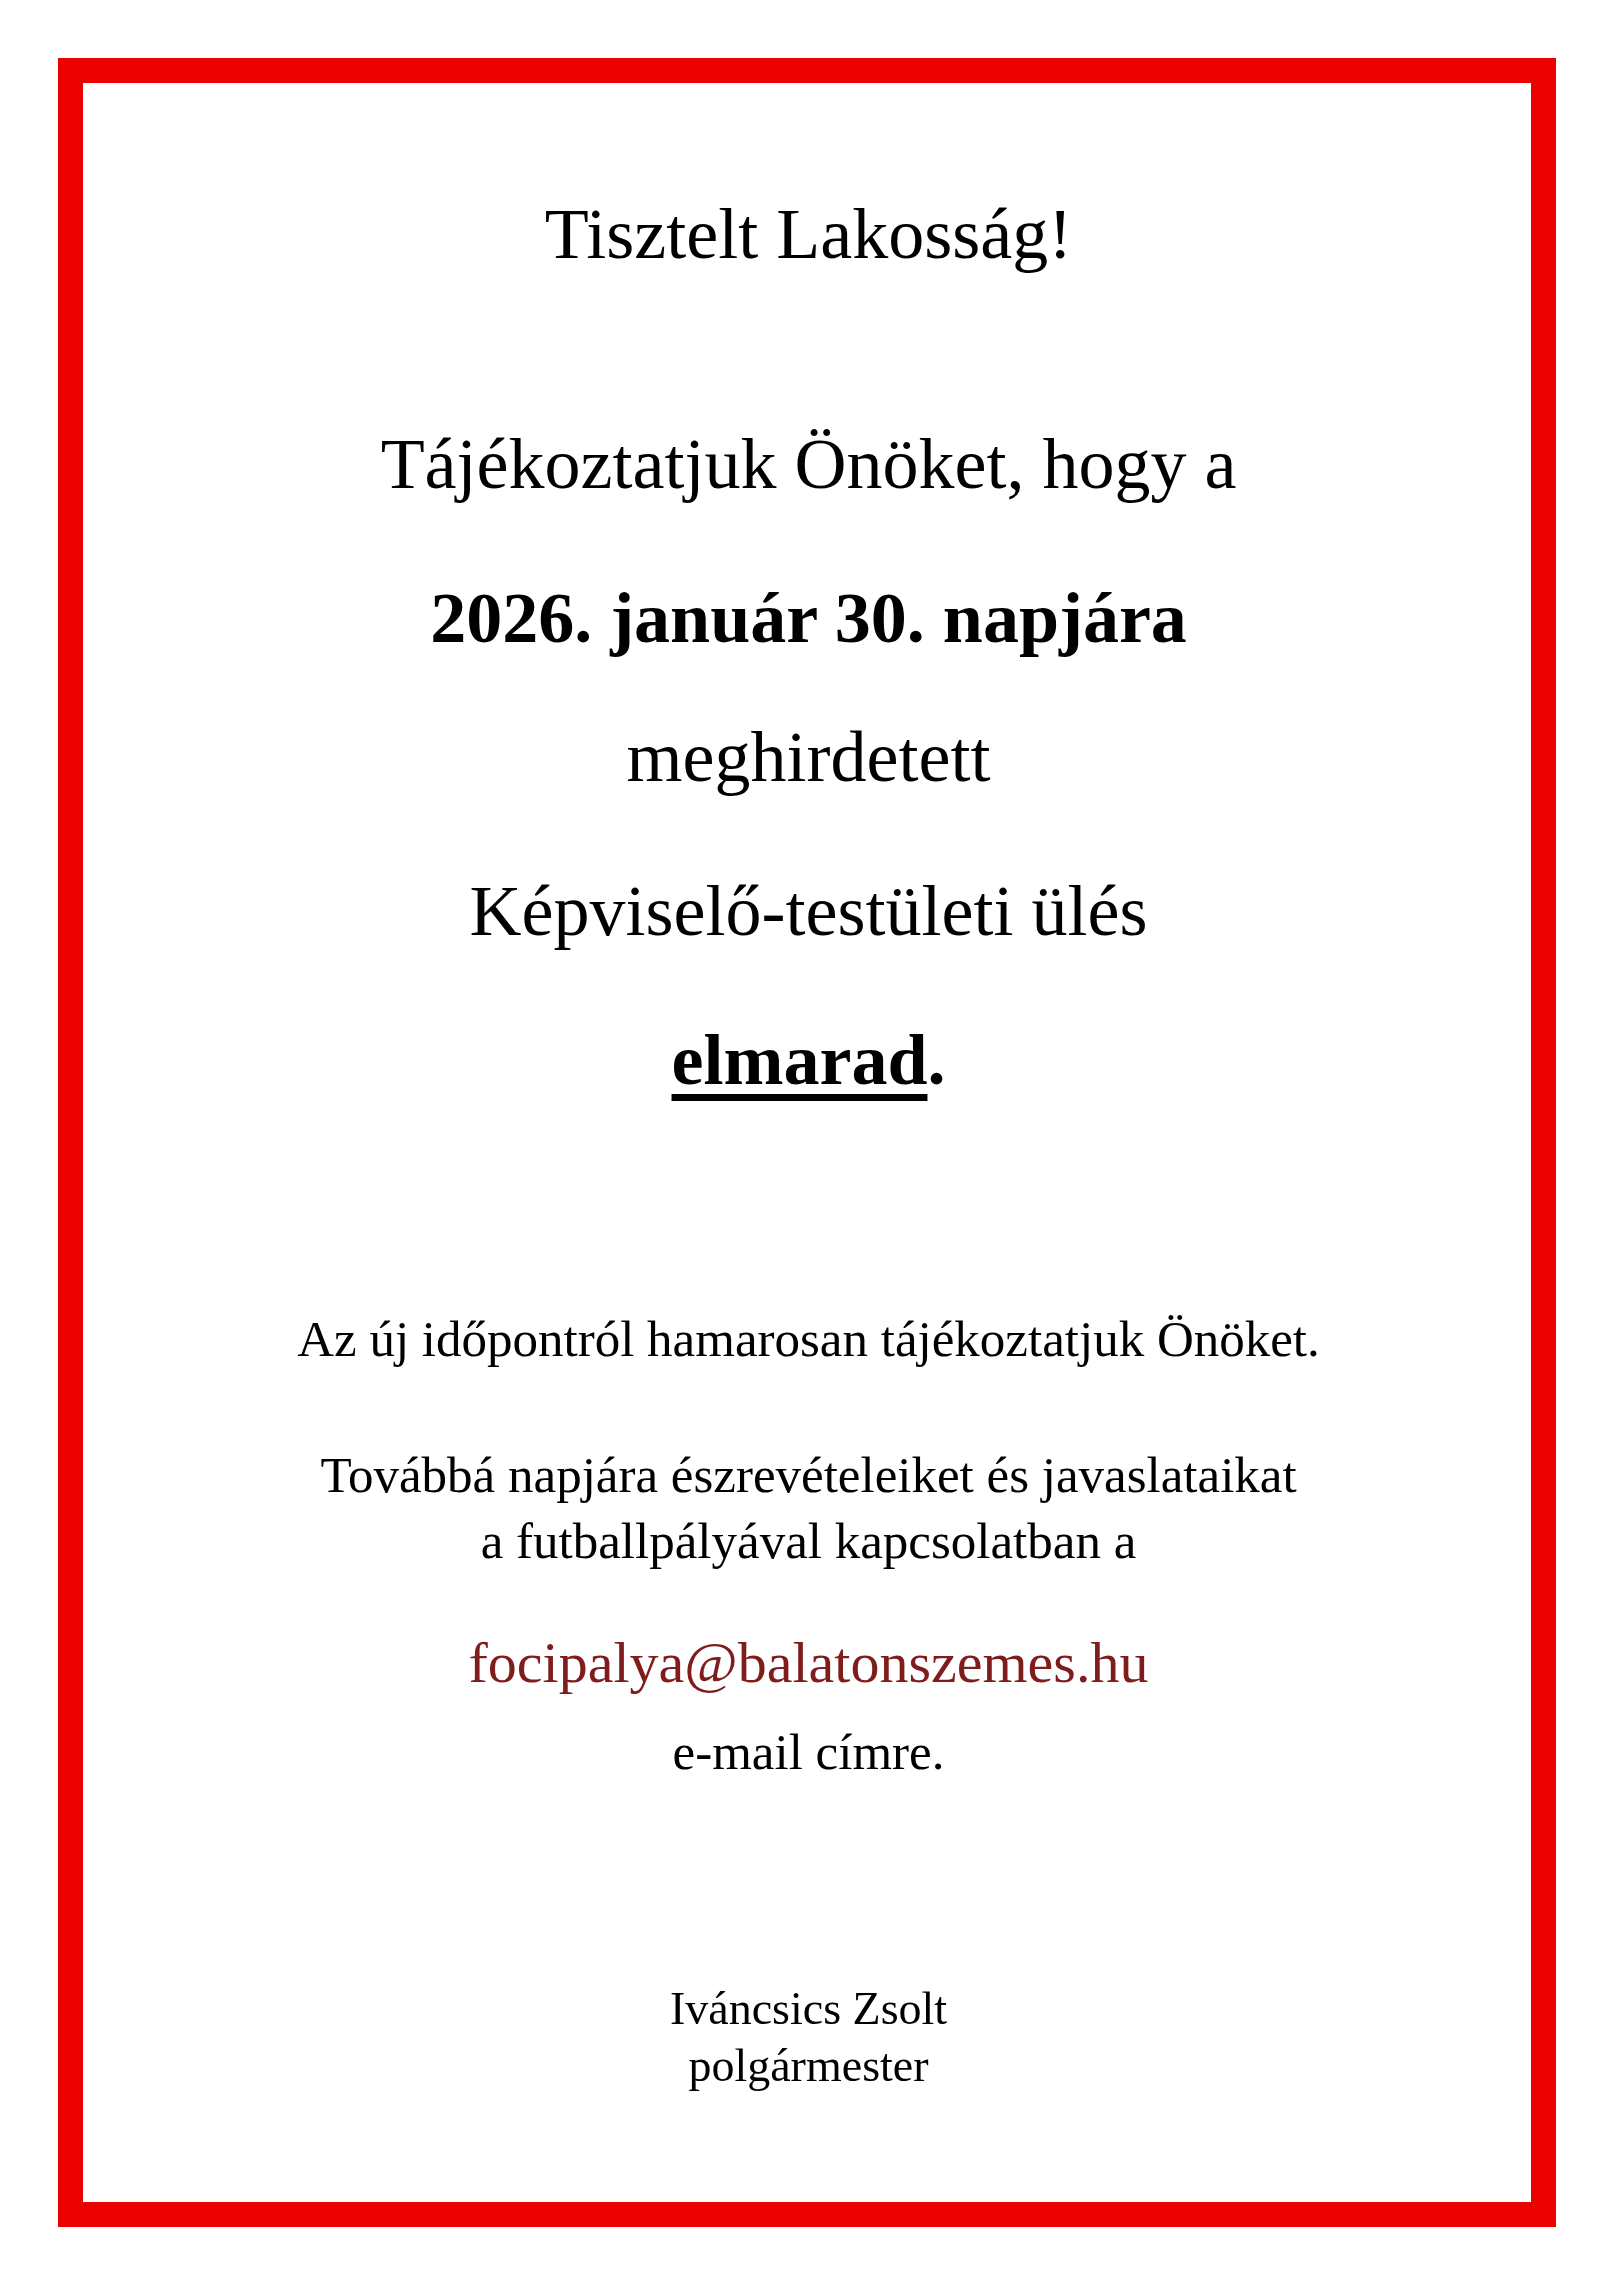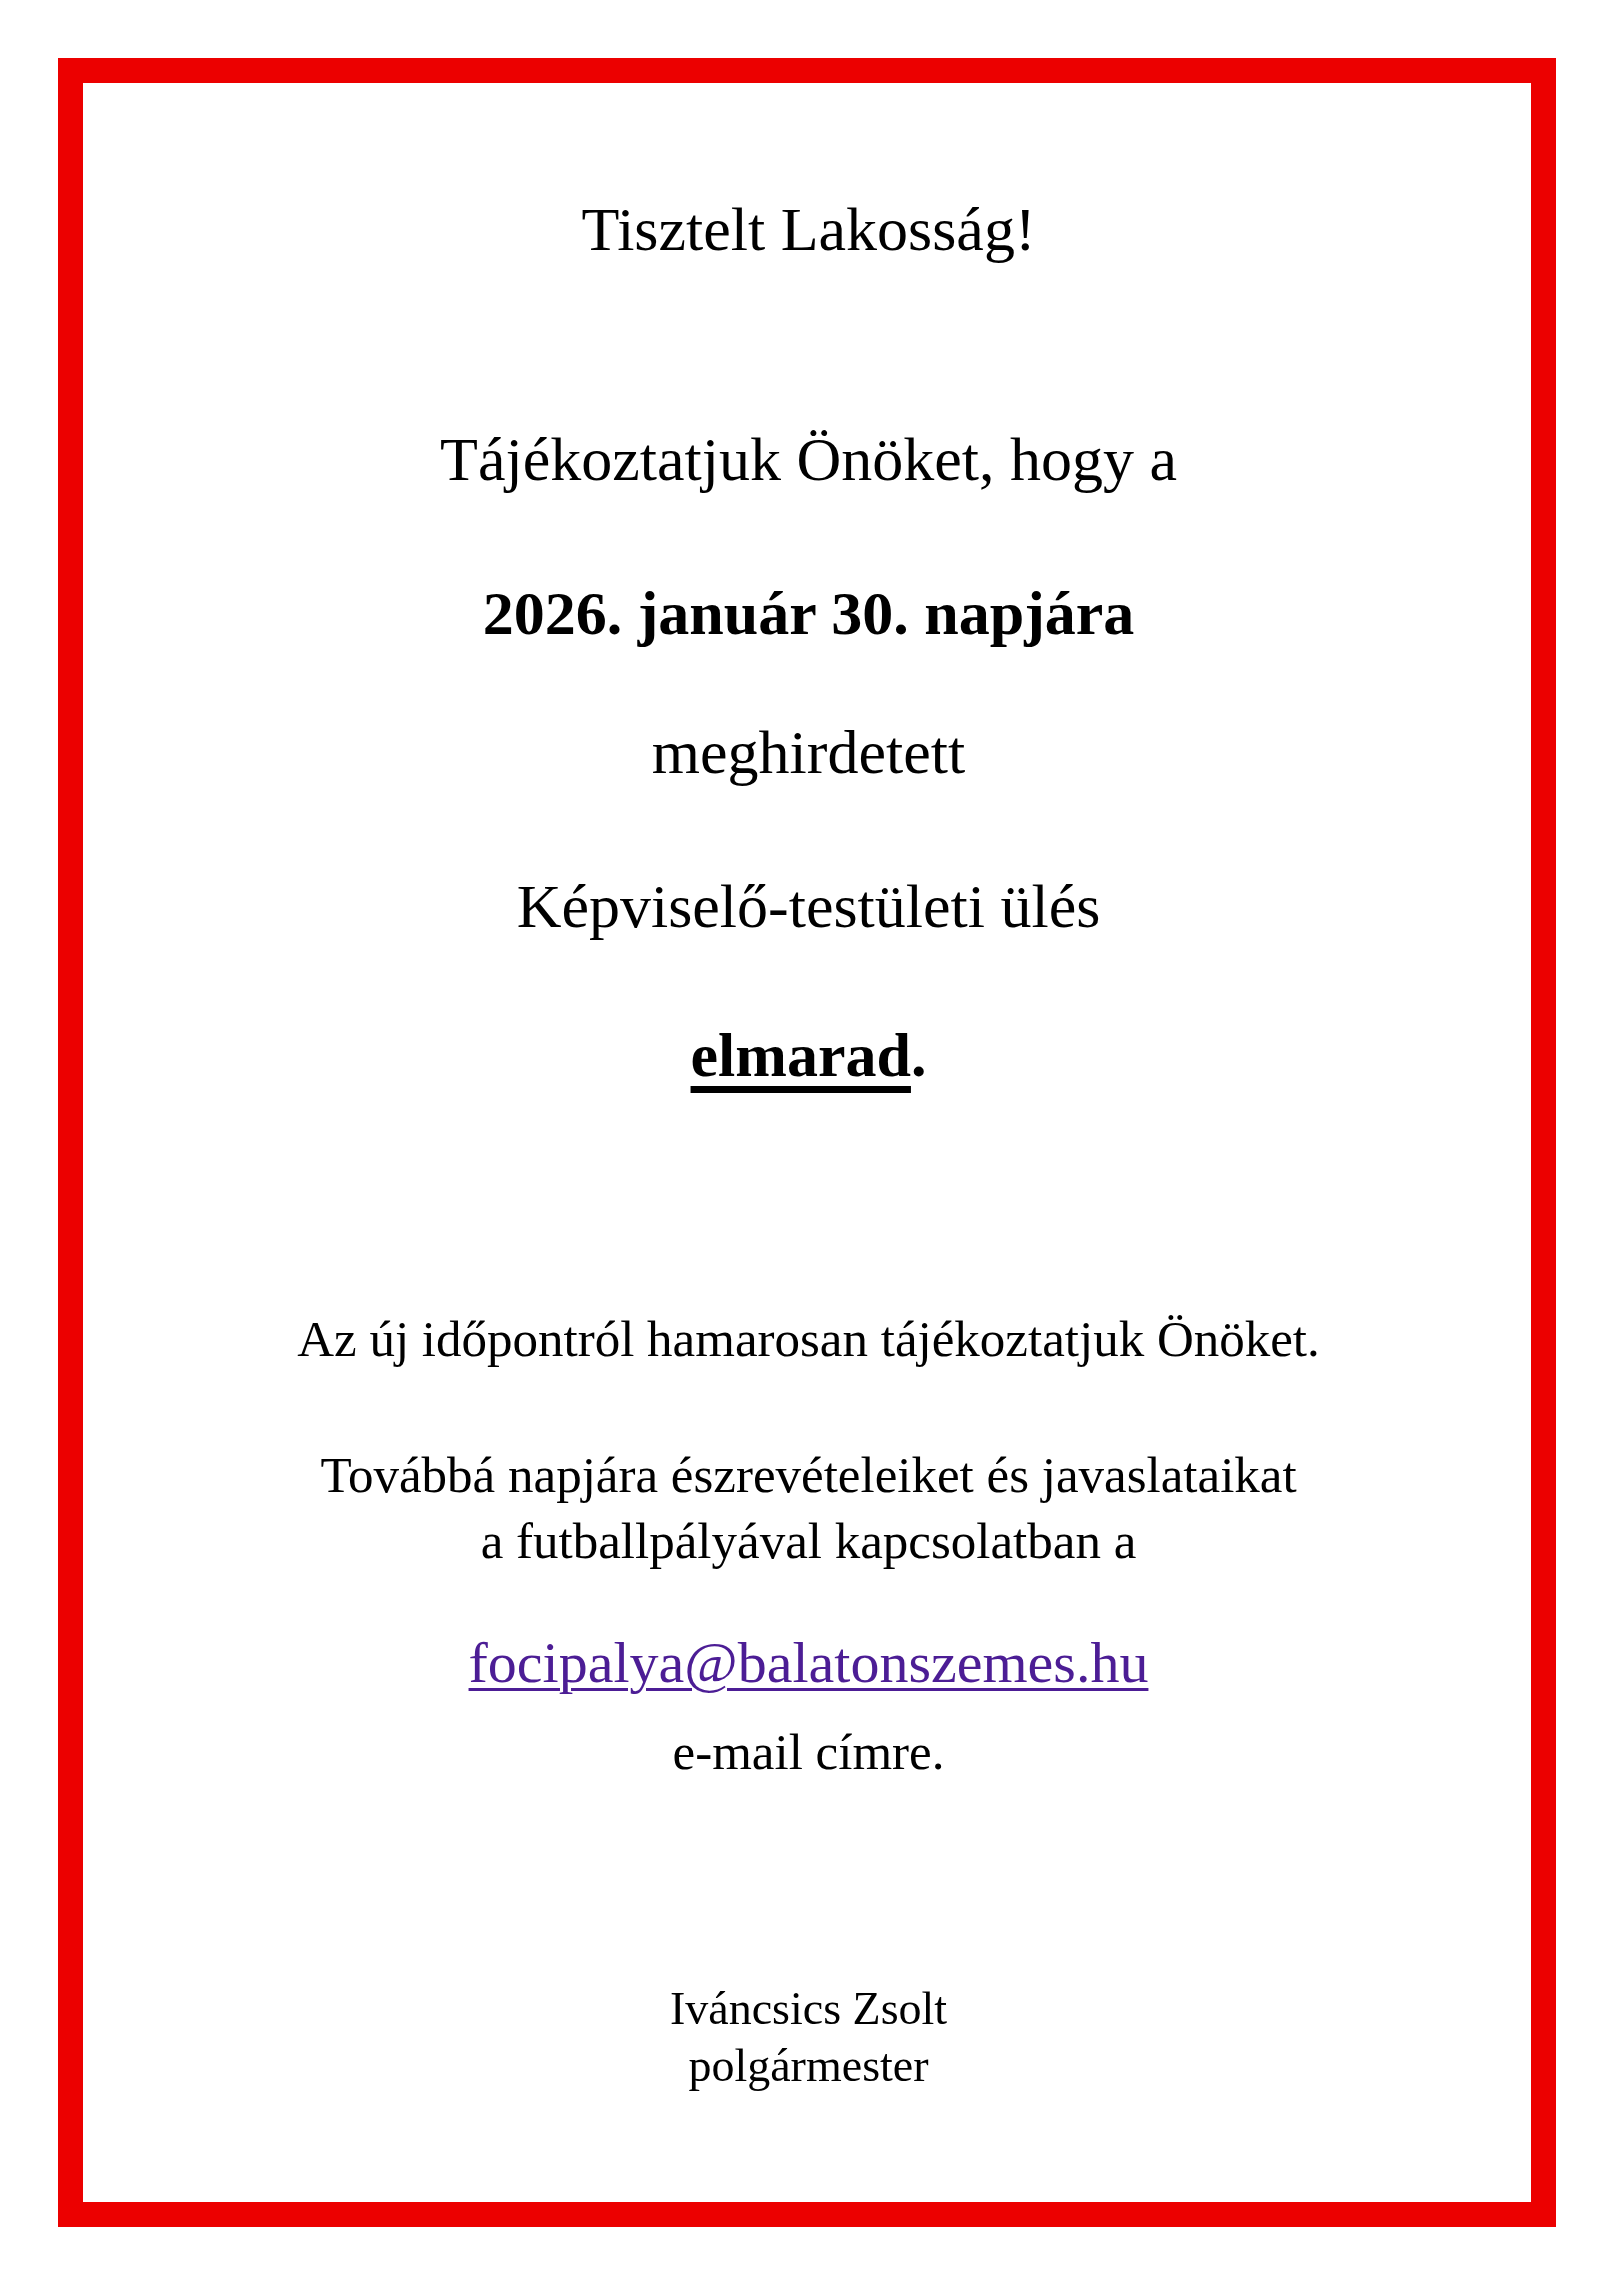--- a/index.html
+++ b/index.html
@@ -25,33 +25,32 @@
       border: 25px solid #ec0000;
     }
     .line {
       position: absolute;
       left: 0;
       width: 1617px;
       text-align: center;
       white-space: nowrap;
       line-height: 1;
     }
-    .xl { font-size: 62px; }
+    .xl { font-size: 72px; }
     .md { font-size: 51px; }
     .link-size { font-size: 58px; }
     .sig { font-size: 46px; }
     .bold { font-weight: bold; }
     .underline {
       text-decoration: underline;
       text-decoration-thickness: 6.7px;
       text-underline-offset: 9.6px;
     }
     .email-link {
-      color: #4c1d95;
-      text-decoration: underline;
+      color: #7f1d1d;
       text-decoration-thickness: 2.9px;
       text-underline-offset: 5.8px;
       cursor: pointer;
       text-align: right;
     }
   </style>
 </head>
 <body>
 
 <div class="frame"></div>

